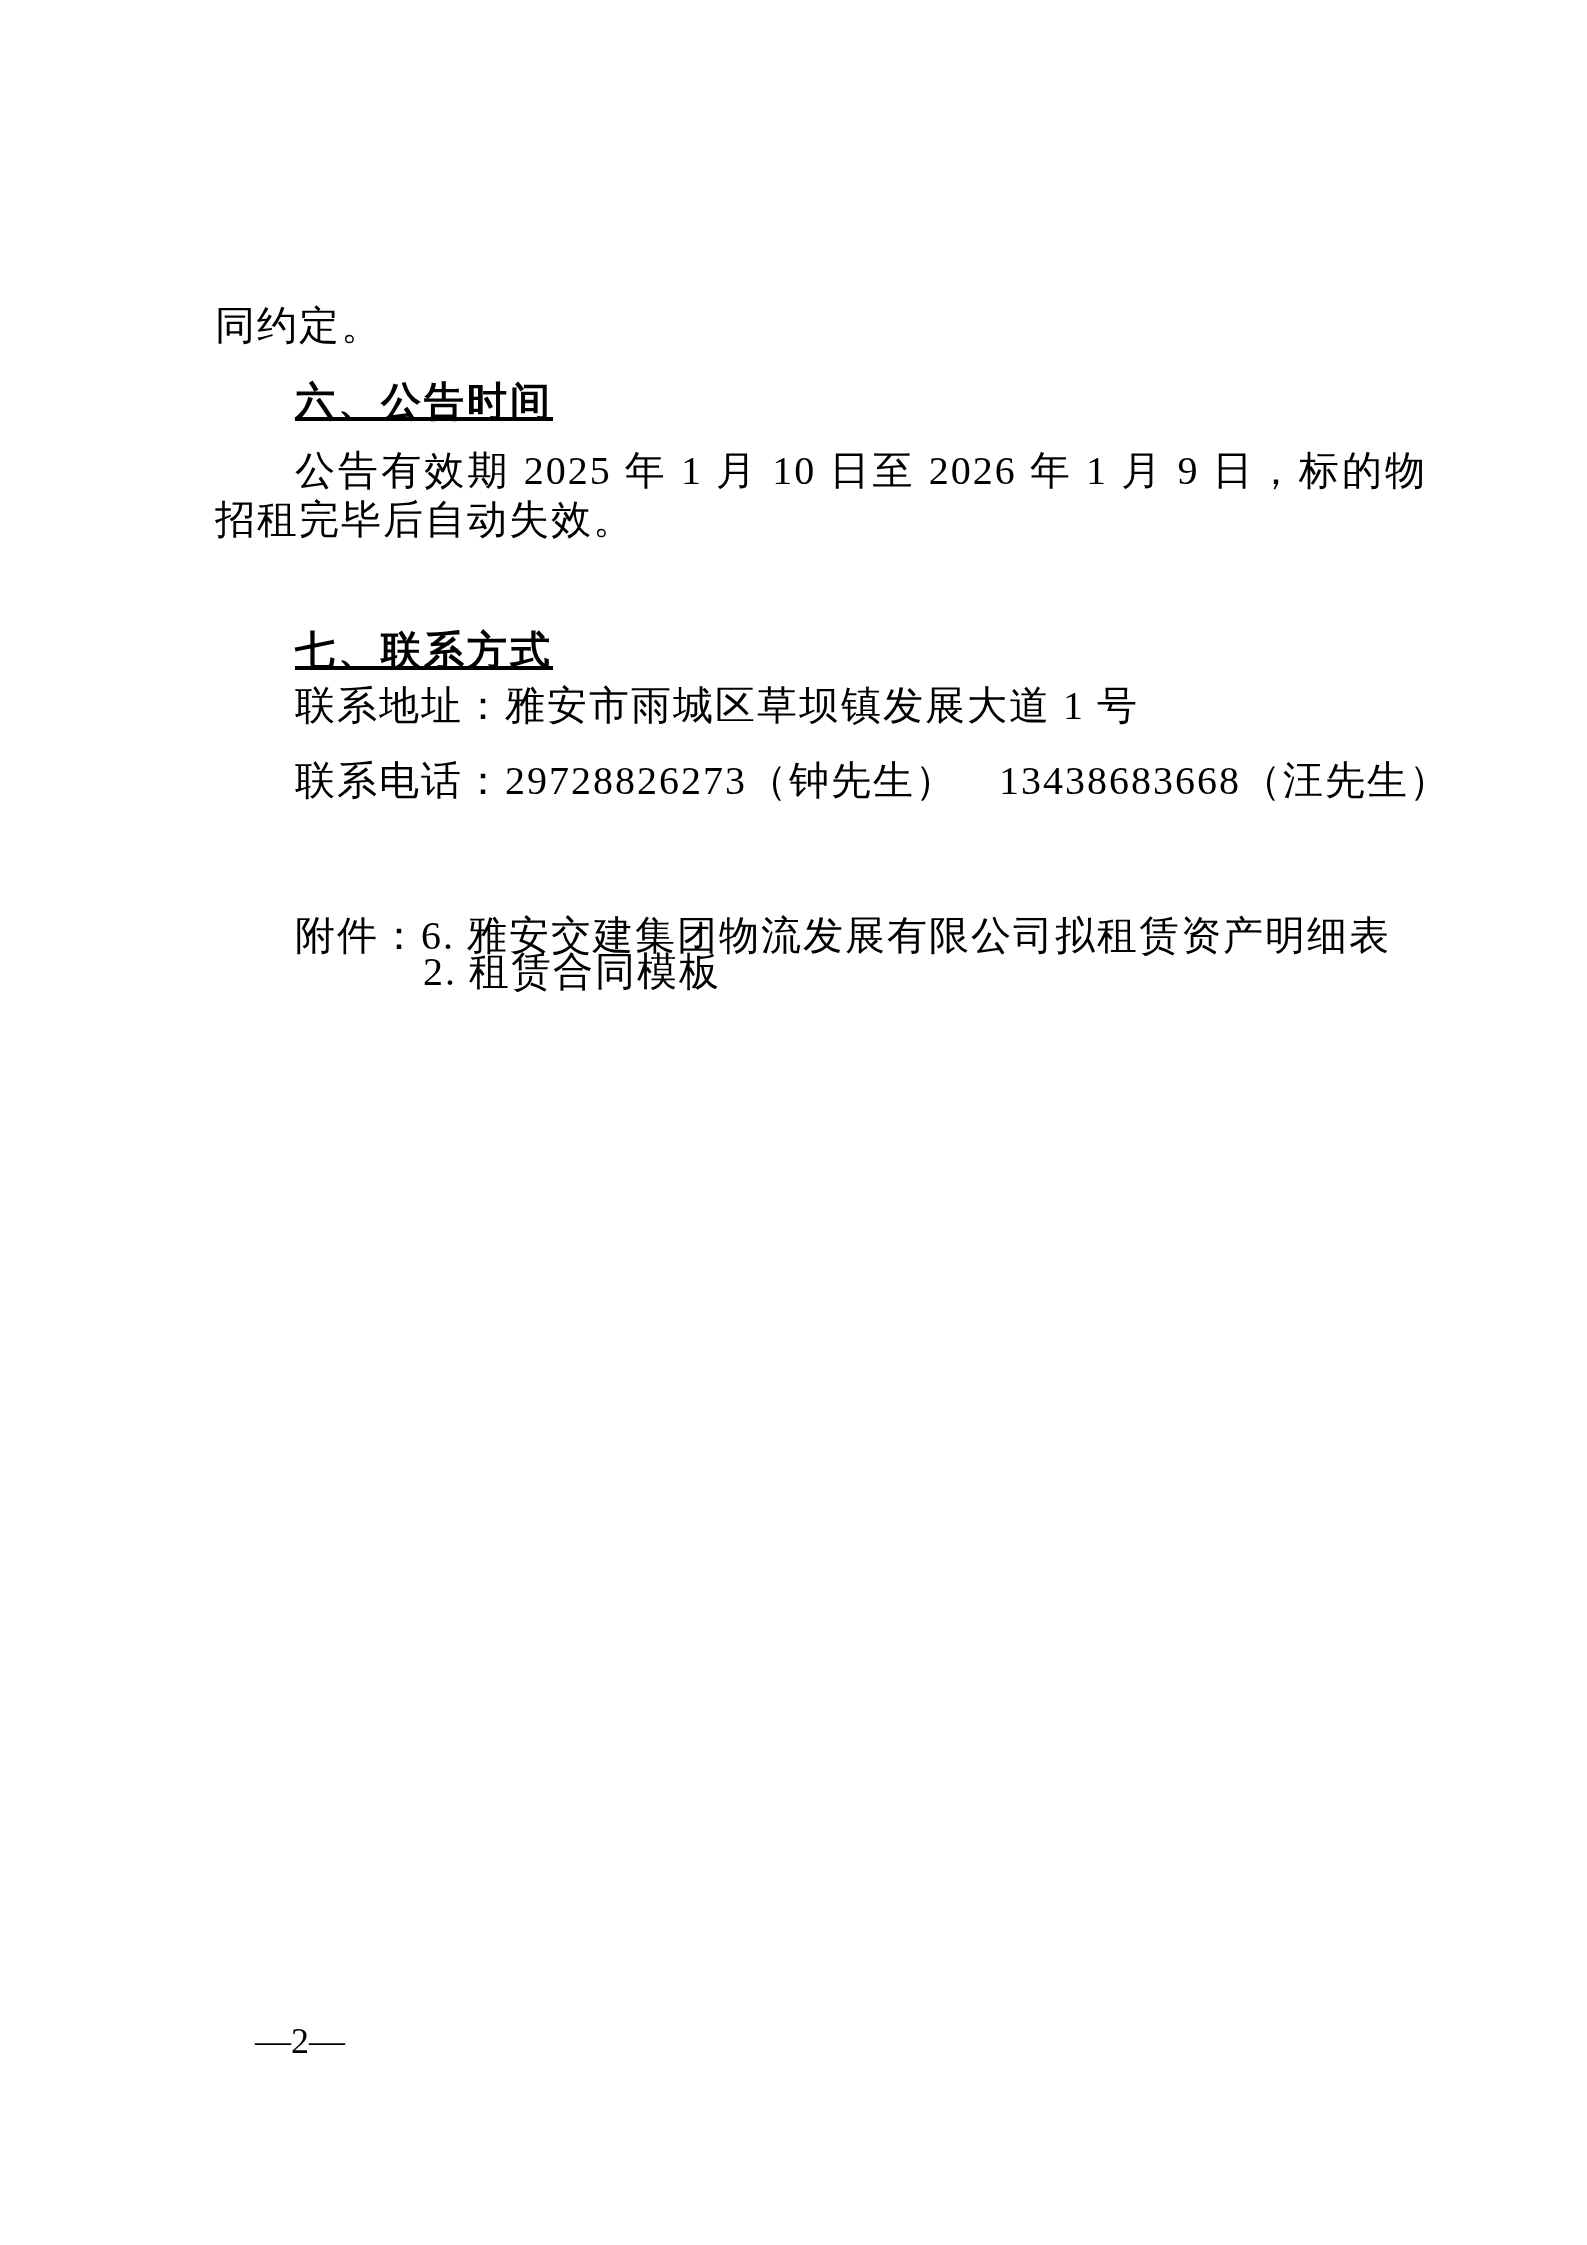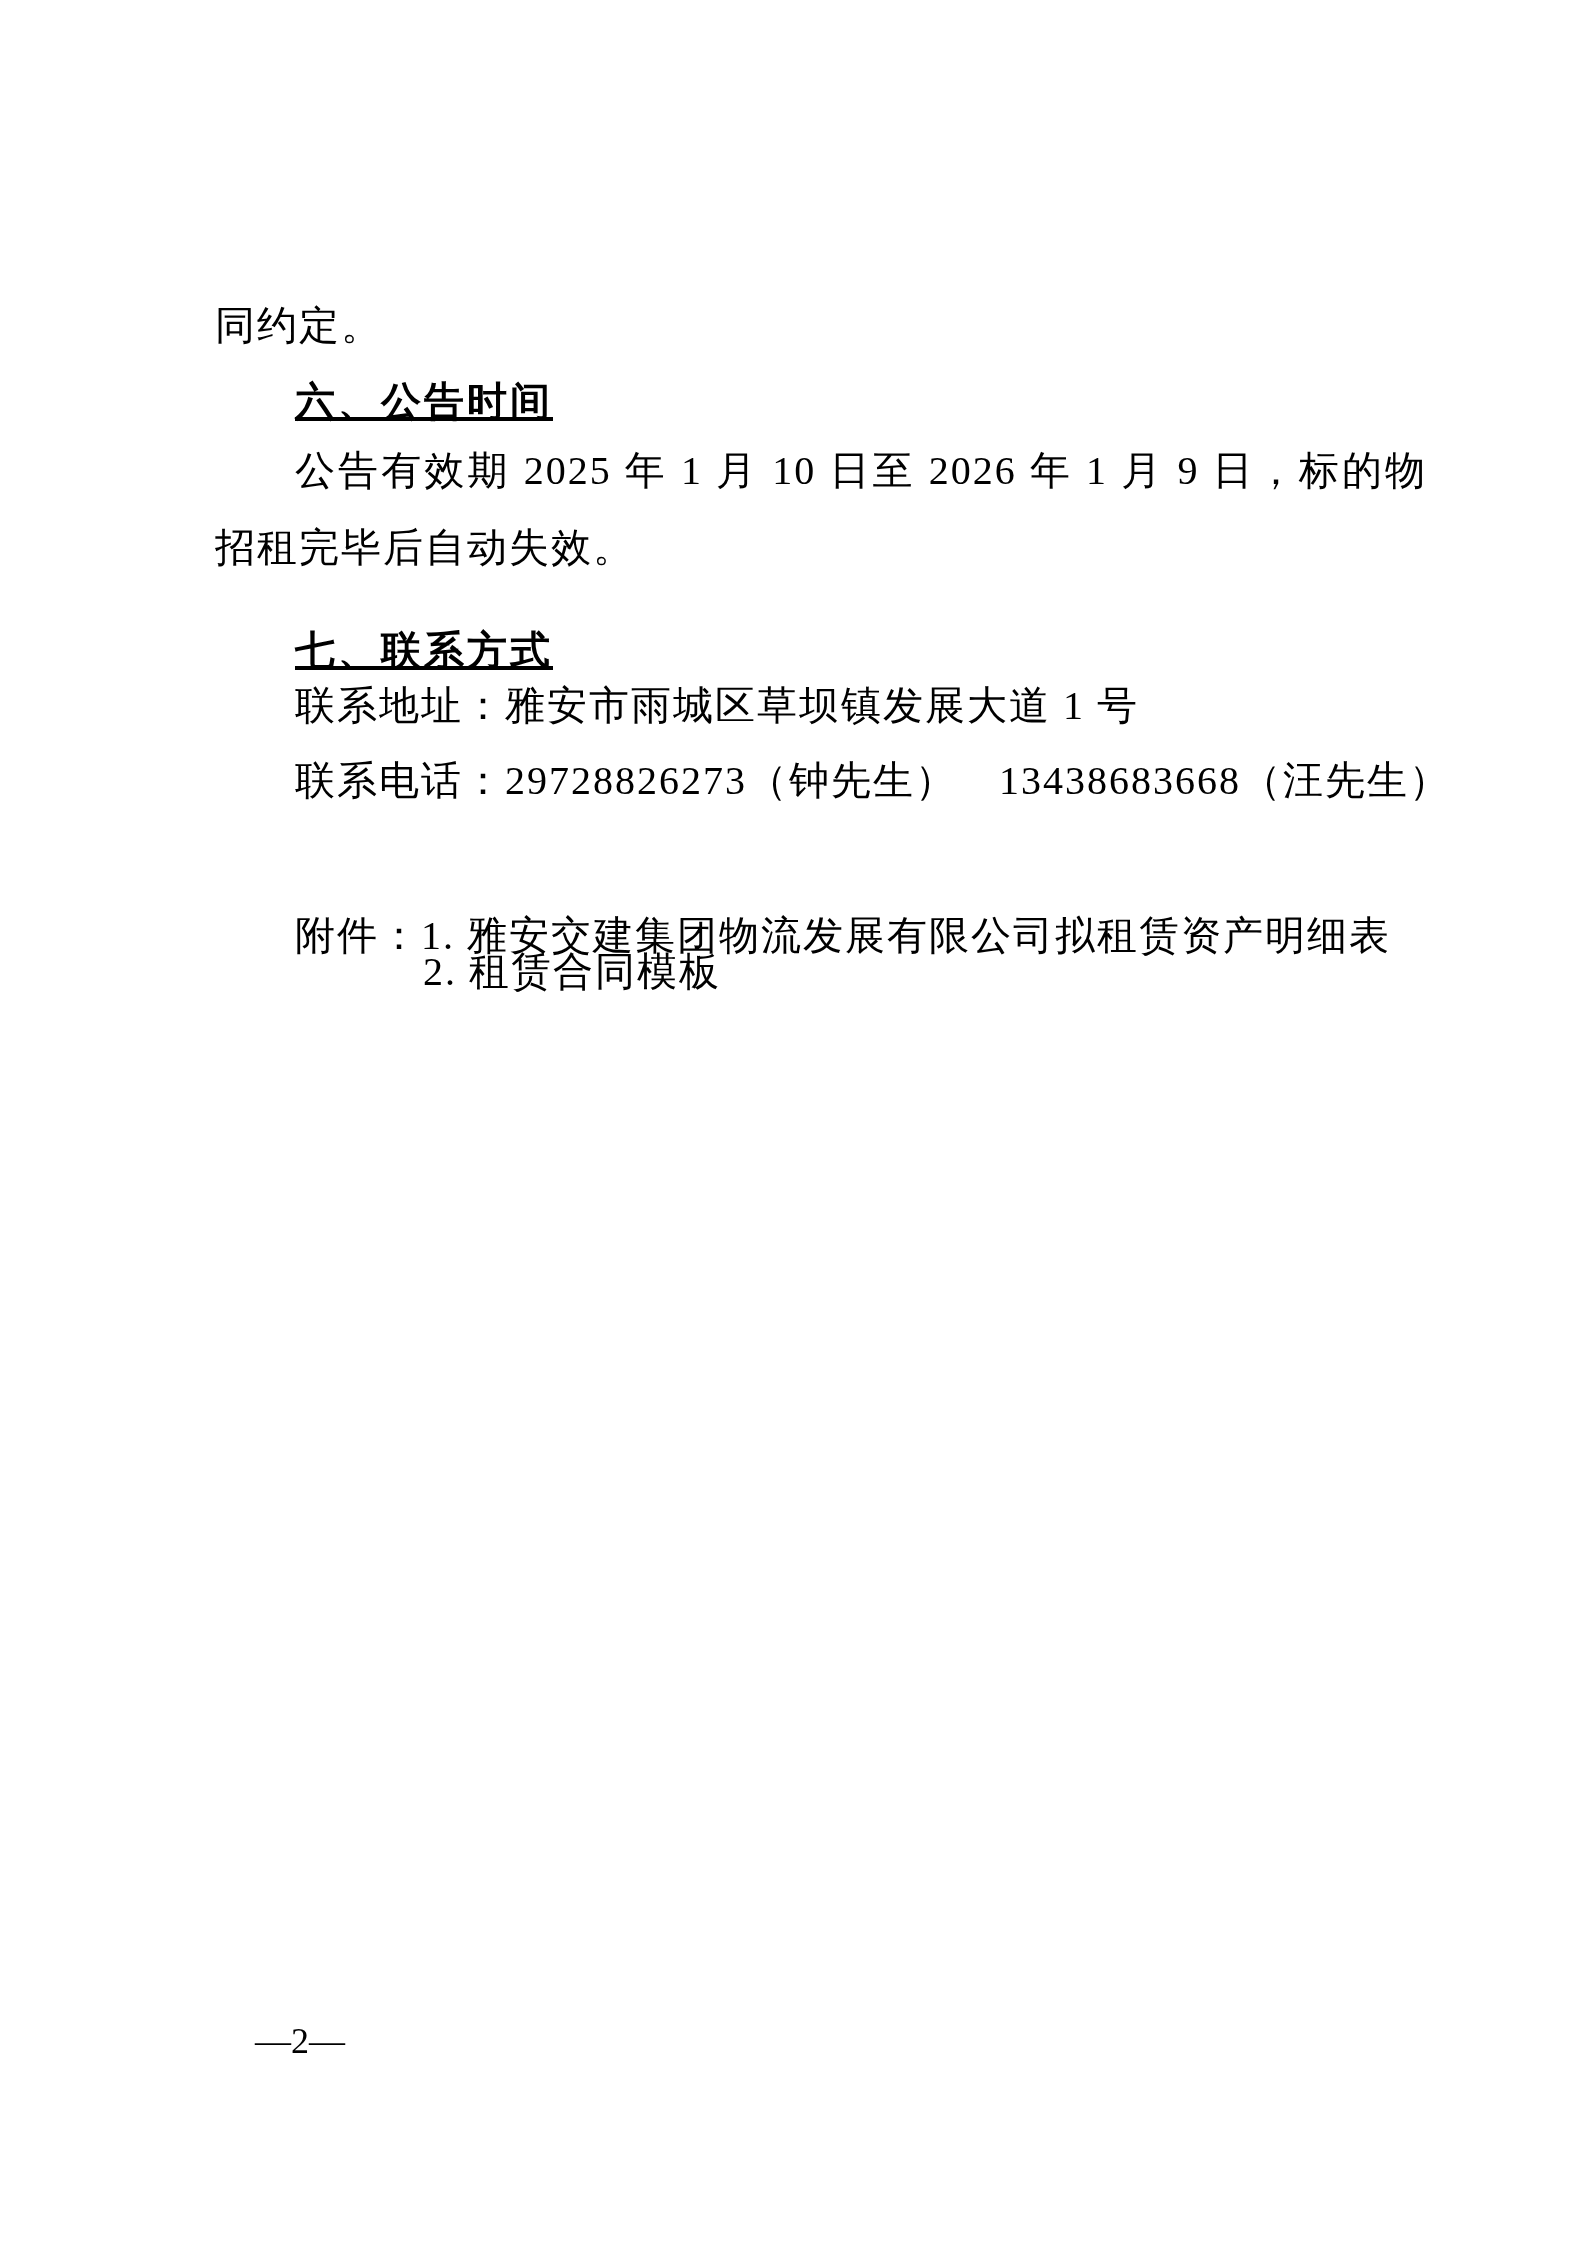--- a/index.html
+++ b/index.html
@@ -62,27 +62,27 @@
 <body>
 
 <div class="page" style="background: rgb(255, 255, 255); color: rgb(0, 0, 0);">
 
   <div class="line flush" style="top: 304px;">同约定。</div>
 
   <div class="line heading indent" style="top: 379px; text-decoration: underline;">六、公告时间</div>
 
   <div class="line justified" style="top: 449px;">公告有效期 2025 年 1 月 10 日至 2026 年 1 月 9 日，标的物</div>
 
-  <div class="line flush" style="top: 526px;">招租完毕后自动失效。</div>
+  <div class="line flush" style="top: 498px;">招租完毕后自动失效。</div>
 
   <div class="line heading indent" style="top: 628px; text-decoration: underline;">七、联系方式</div>
 
   <div class="line indent" style="top: 684px;">联系地址：雅安市雨城区草坝镇发展大道 1 号</div>
 
   <div class="line indent" style="top: 759px;">联系电话：29728826273（钟先生）　13438683668（汪先生）</div>
 
-  <div class="line indent" style="top: 914px;"><span>附件：</span><span>1. 雅安交建集团物流发展有限公司拟租赁资产明细表</span></div>
+  <div class="line indent" style="top: 914px;"><span>附件：</span><span>6. 雅安交建集团物流发展有限公司拟租赁资产明细表</span></div>
 
   <div class="line attach-item2" style="top: 950px;">2. 租赁合同模板</div>
 
   <div class="footer-pagenum">—2—</div>
 
 </div>
 
 </body></html>

